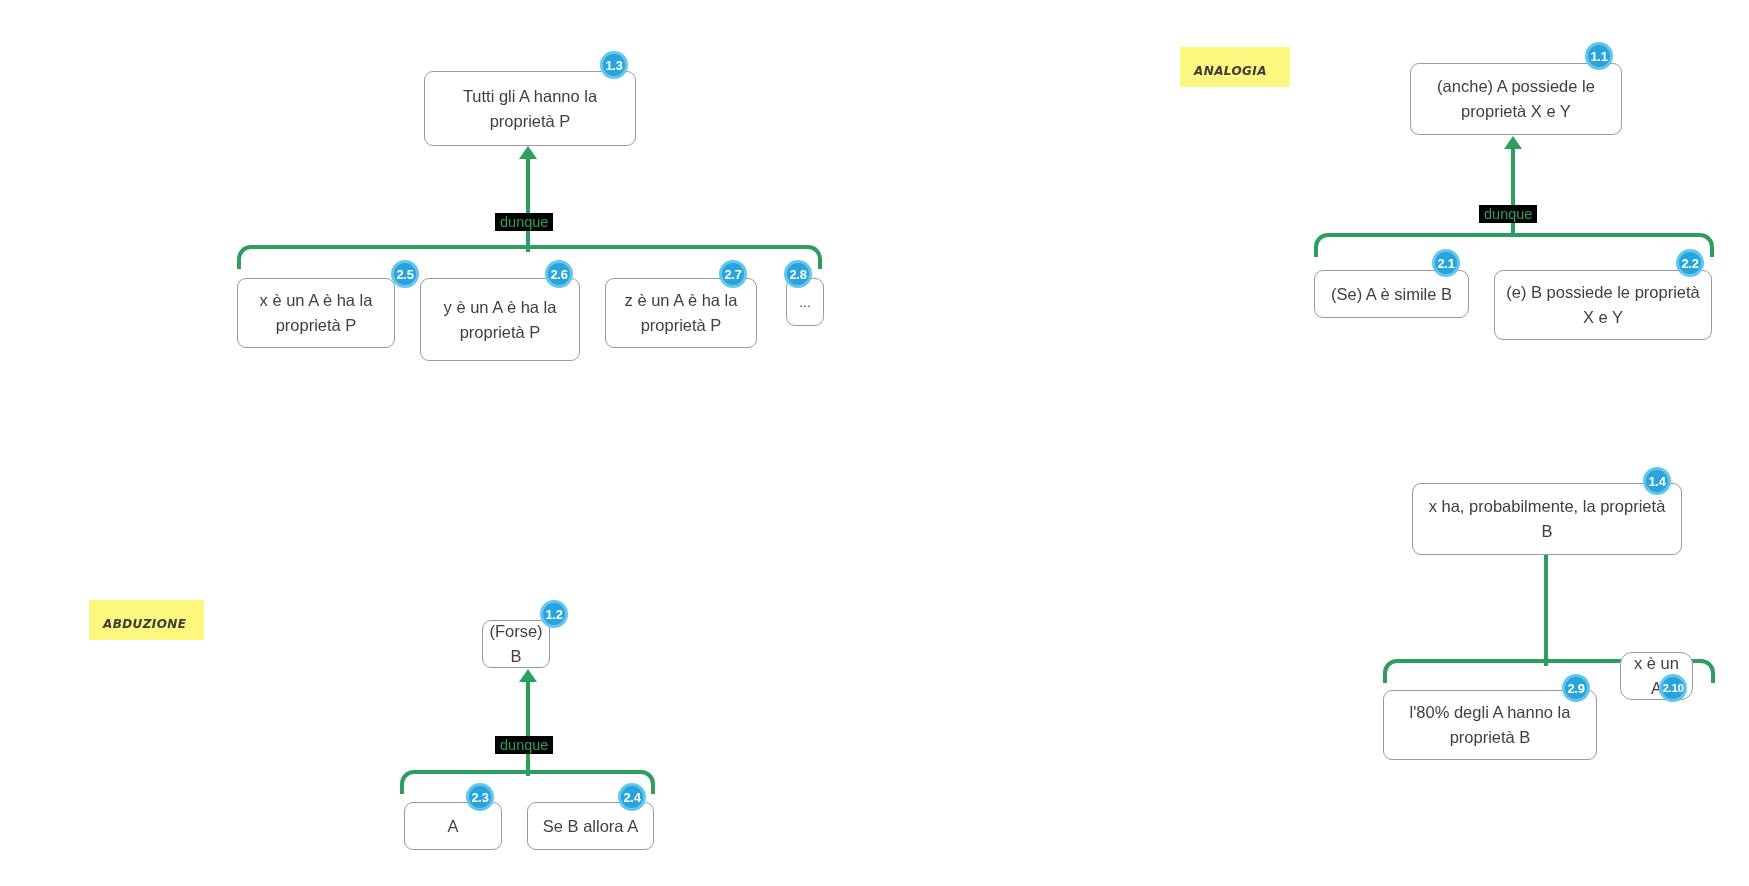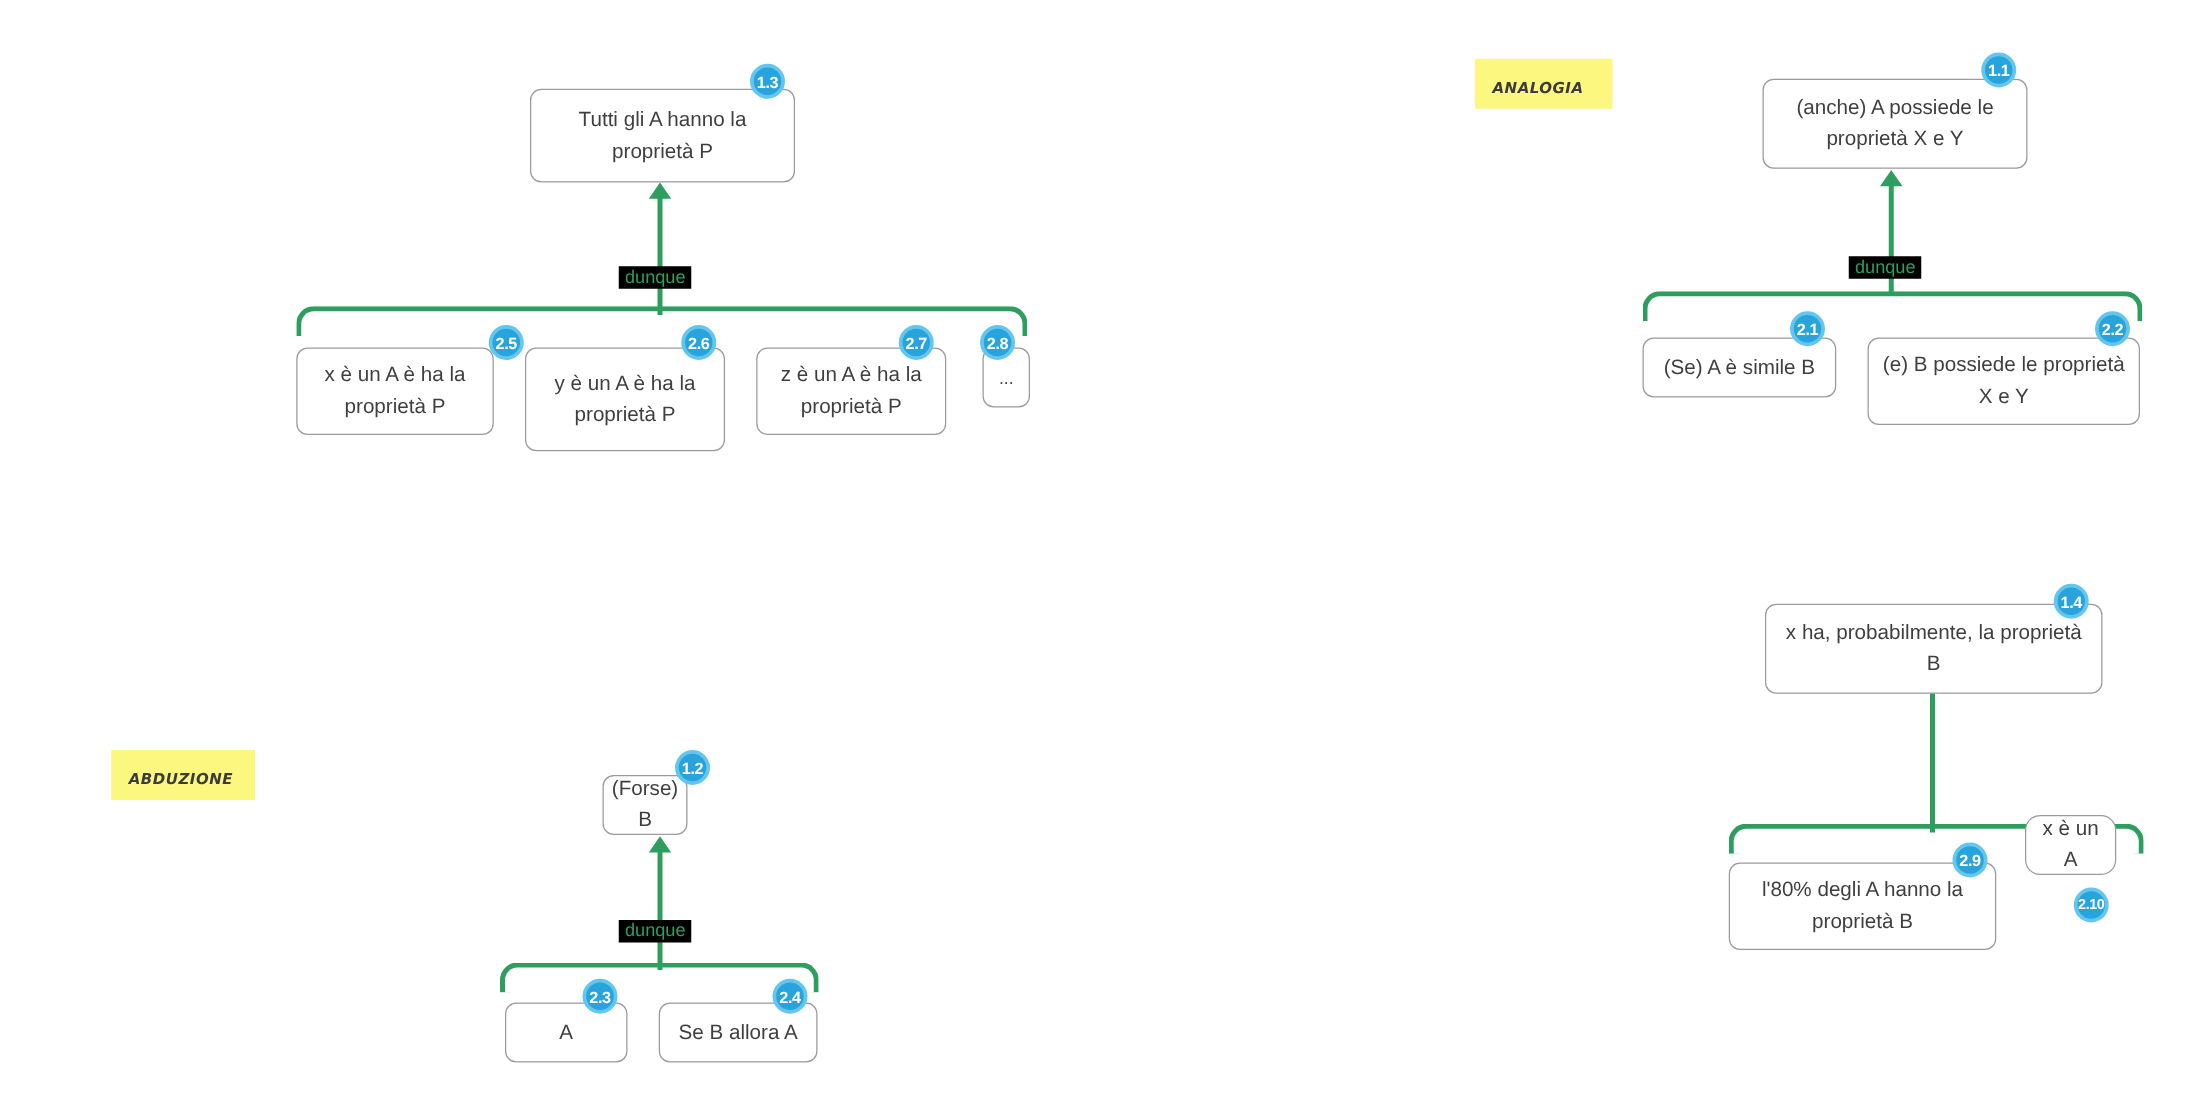--- a/index.html
+++ b/index.html
@@ -166,15 +166,15 @@
   <div class="badge" style="left:1643px;top:467px;">1.4</div>
 
   <div class="vline" style="left:1544px;top:553px;height:113px;"></div>
 
   <div class="bracket" style="left:1383px;top:659px;width:332px;height:24px;"></div>
 
   <div class="node" style="left:1383px;top:690px;width:214px;height:70px;">l'80% degli A hanno la proprietà B</div>
   <div class="badge" style="left:1562px;top:674px;">2.9</div>
 
   <div class="node" style="left:1620px;top:652px;width:73px;height:48px;border-radius:12px;">x è un A</div>
-  <div class="badge wide" style="left:1659px;top:674px;margin-top:36px;">2.10</div>
+  <div class="badge wide" style="left:1659px;top:674px;">2.10</div>
 
 </div>
 
 </body></html>

